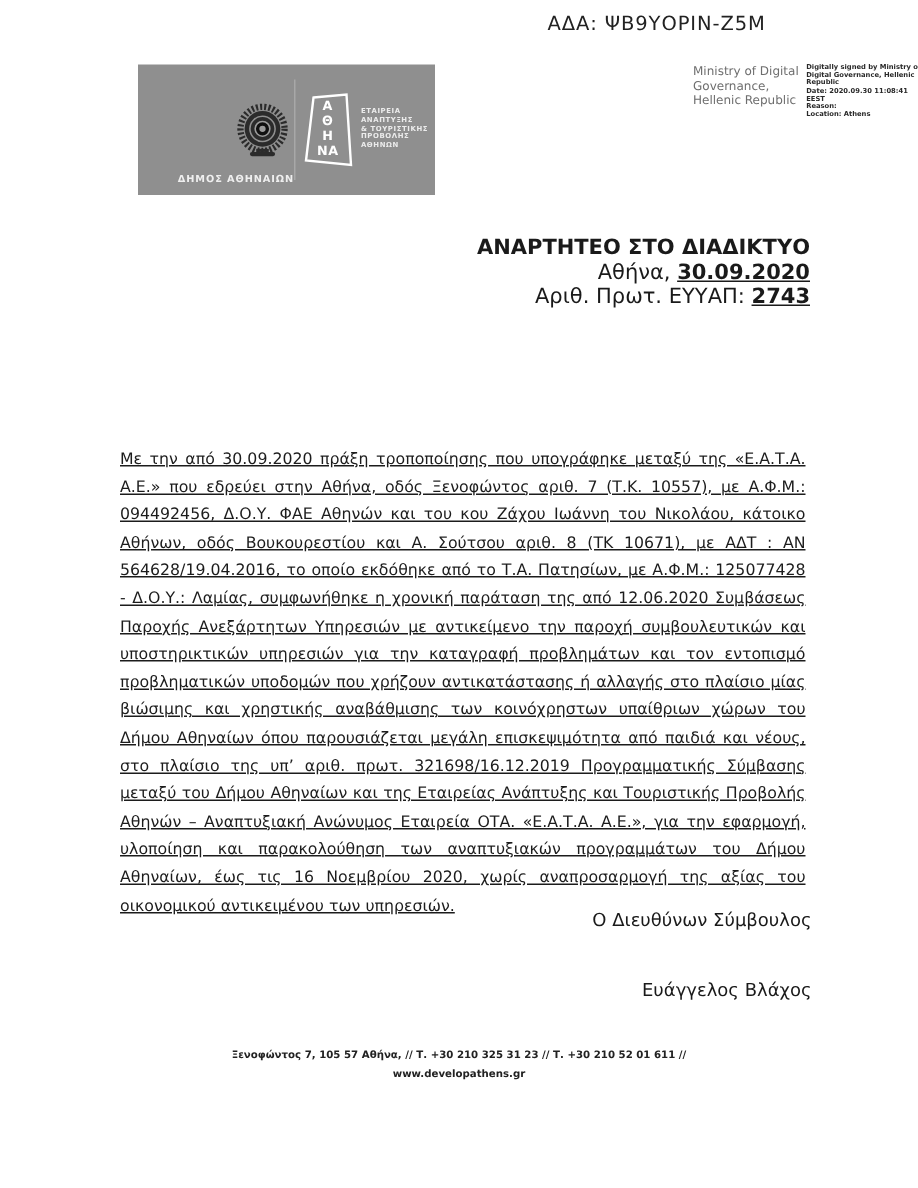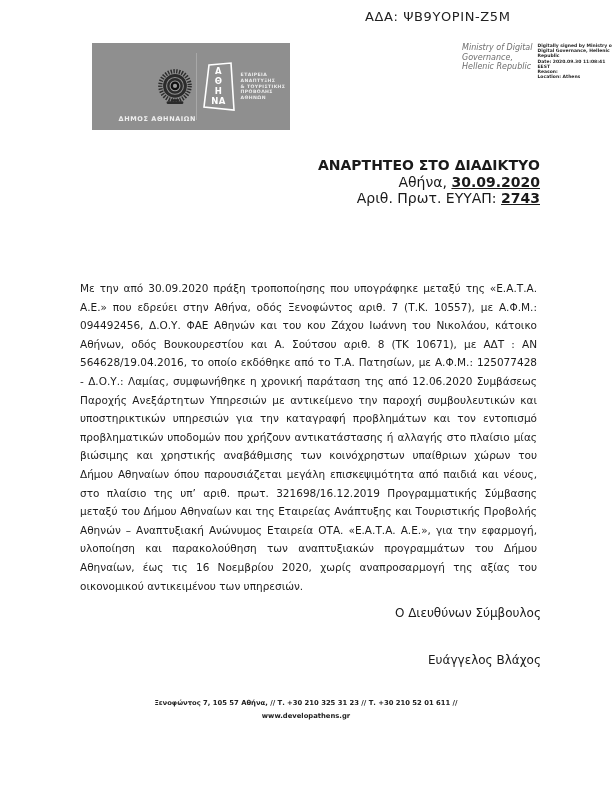--- a/index.html
+++ b/index.html
@@ -47,41 +47,41 @@
     position:absolute;left:0;top:4px;width:100%;
     display:flex;flex-direction:column;align-items:center;
     color:#ffffff;font-weight:bold;font-size:8.5px;line-height:10px;letter-spacing:0.5px;
   }
   .athena-org{
     font-size:4.6px;line-height:5.8px;font-weight:bold;color:#ececec;letter-spacing:0.4px;
   }
   
   .stamp{position:absolute;left:462px;top:43px;display:flex;gap:5px;}
   .stamp-authority{
-    font-size:8px;line-height:9.5px;color:#6e6e6e;white-space:nowrap;font-style:italic;
+    font-size:8px;line-height:9.5px;color:#6e6e6e;white-space:nowrap;
   }
   .stamp-details{
     font-size:4.5px;line-height:5.2px;color:#2a2a2a;font-weight:bold;white-space:nowrap;
   }
   
   .protocol{
     position:absolute;right:72px;top:157px;
     text-align:right;font-size:14px;line-height:16.5px;white-space:nowrap;
   }
   .protocol .notice{font-weight:bold;}
   .protocol .num{font-weight:bold;text-decoration:underline;}
   
   .subject{
     position:absolute;left:80px;top:252px;width:456px;
     font-size:10.5px;font-weight:bold;line-height:14px;
   }
   
   .body-text{
-    position:absolute;left:80px;top:279px;width:457px;
-    font-size:10.5px;line-height:18.6px;text-align:justify;color:#1c1c1c;
+    position:absolute;left:80px;top:297px;width:457px;
+    font-size:10.5px;line-height:18.6px;text-align:justify;color:#1c1c1c;text-decoration:underline;
   }
   
   .signature{
     position:absolute;right:71px;top:606px;text-align:right;font-size:12px;
   }
   .signature .sig-name{margin-top:33px;}
   
   .footer{
     position:absolute;left:0;top:697px;width:612px;
     text-align:center;font-size:6.8px;line-height:12.5px;font-weight:bold;color:#222;

